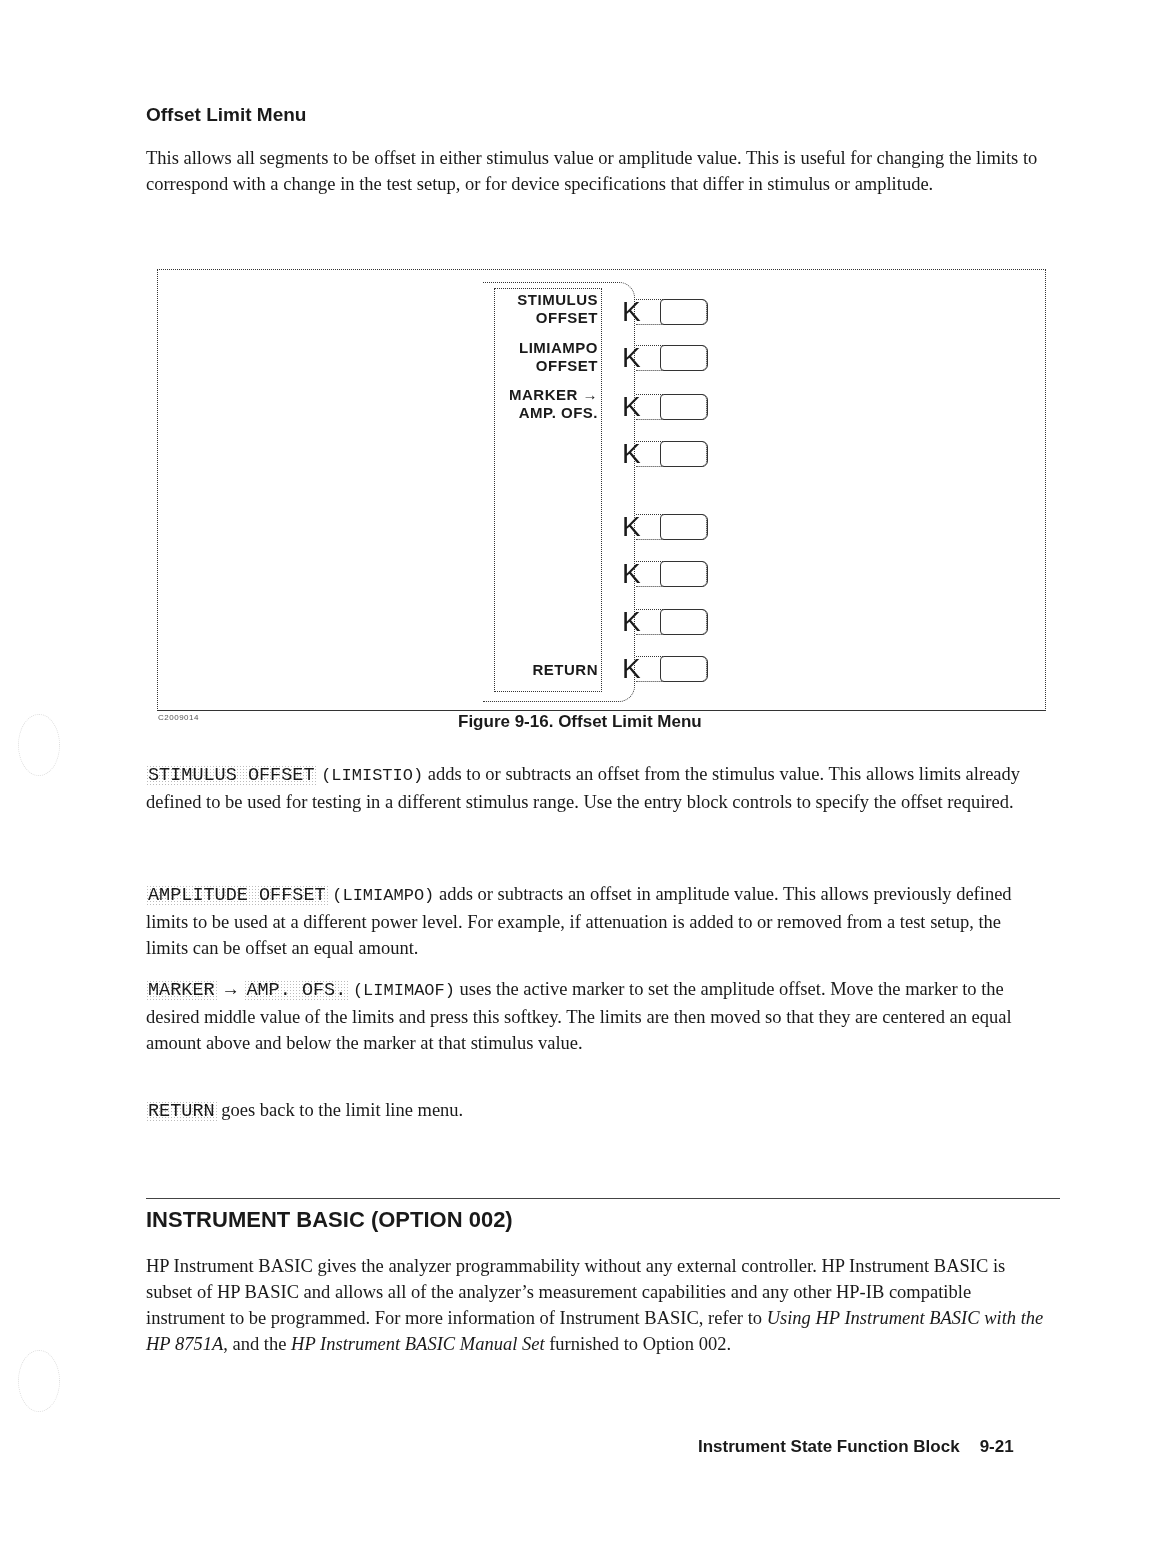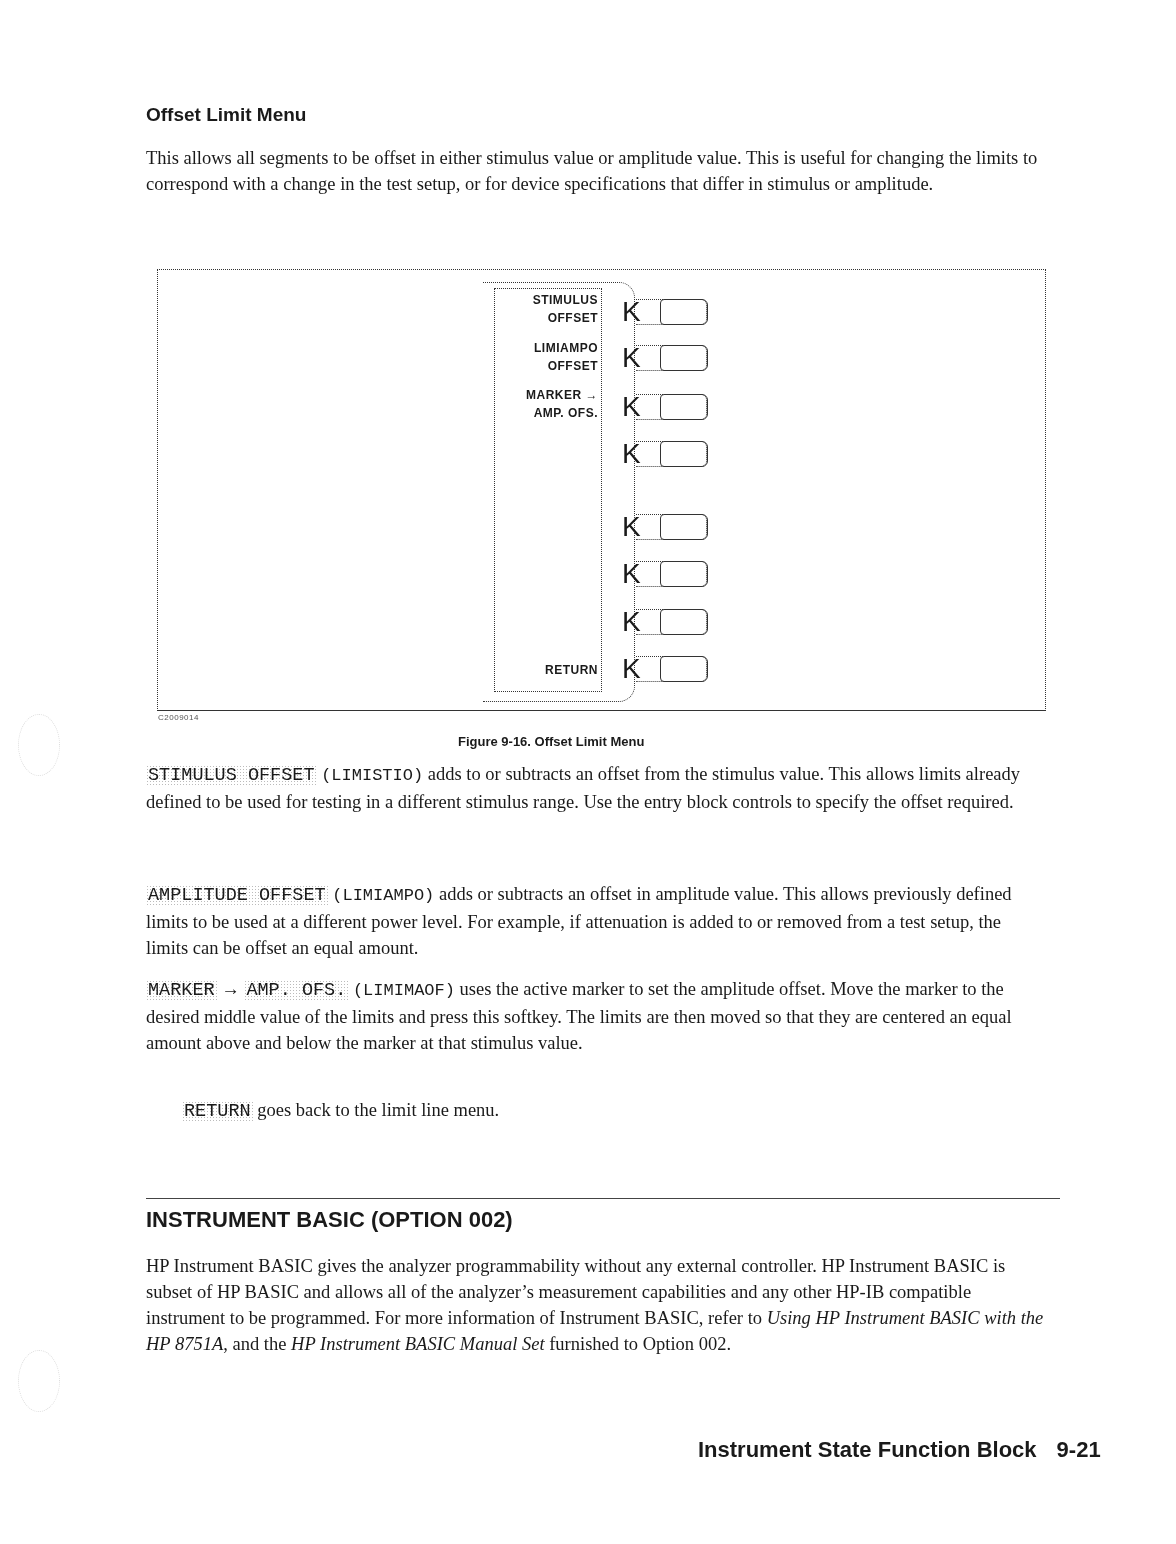--- a/index.html
+++ b/index.html
@@ -6,44 +6,44 @@
   body { width:1176px; height:1544px; position:relative; overflow:hidden; color:#1a1a1a; }
   .sans { font-family: "Liberation Sans", "DejaVu Sans", sans-serif; }
   .serif { font-family: "Liberation Serif", "DejaVu Serif", serif; }
 
   .section-title { position:absolute; left:146px; top:104px; font-size:19px; font-weight:bold; }
   .para { position:absolute; left:146px; width:900px; font-size:18.5px; line-height:26px; text-align:left; }
   .p-intro { top:145px; }
 
   .figure-box { position:absolute; left:157px; top:269px; width:889px; height:442px; border:1px dotted #333; border-bottom:1.5px solid #333; box-sizing:border-box; }
   .fig-id { position:absolute; left:158px; top:713px; font-size:8px; color:#555; letter-spacing:0.5px; }
-  .fig-caption { position:absolute; left:458px; top:734px; font-size:13px; font-weight:bold; }
+  .fig-caption { position:absolute; left:458px; top:712px; font-size:17px; font-weight:bold; }
 
   .screen-outer { position:absolute; left:483px; top:282px; width:152px; height:420px; border-top:1px dotted #333; border-right:1px dotted #333; border-bottom:1px dotted #333; border-radius:0 16px 16px 0; box-sizing:border-box; }
   .screen-inner { position:absolute; left:494px; top:288px; width:108px; height:404px; border:1px dotted #333; box-sizing:border-box; }
-  .softlabel { position:absolute; right:578px; text-align:right; font-size:12px; font-weight:bold; line-height:18px; letter-spacing:0.5px; }
+  .softlabel { position:absolute; right:578px; text-align:right; font-size:15px; font-weight:bold; line-height:18px; letter-spacing:0.5px; }
 
   .key { position:absolute; left:622px; width:86px; height:28px; }
   .key .k-glyph { position:absolute; left:0; top:0; font-size:28px; line-height:28px; font-family:"Liberation Sans", sans-serif; }
   .key .k-body { position:absolute; left:14px; top:1px; width:70px; height:24px; border:1px dotted #333; border-radius:0 6px 6px 0; border-left:none; }
   .key .k-cap { position:absolute; left:38px; top:1px; width:46px; height:24px; border:1px solid #333; border-radius:4px 6px 6px 4px; }
 
   .softkey-ref { font-family:"Liberation Mono", monospace; background-image:radial-gradient(#bbb 0.8px, transparent 0.9px); background-size:3px 3px; padding:0 2px; }
   .cmd { font-family:"Liberation Mono", monospace; font-size:17px;text-align:center; }
 
   .p1 { top:761px; }
   .p2 { top:881px; }
   .p3 { top:976px; }
-  .p4 { top:1097px;margin-left:36px; }
+  .p4 { top:1097px; }
 
   .hr { position:absolute; left:146px; top:1198px; width:914px; height:0; border-top:1px solid #444; }
   .big-title { position:absolute; left:146px; top:1207px; font-size:22px; font-weight:bold; }
   .p5 { top:1253px; }
 
-  .footer { position:absolute; left:698px; top:1437px; font-size:22px; font-weight:bold; }
+  .footer { position:absolute; left:698px; top:1437px; font-size:17px; font-weight:bold; }
   .footer .pg { margin-left:20px; }
   .hole { position:absolute; width:40px; height:60px; border:1px dotted #ddd; border-radius:50%; }
 </style>
 </head>
 <body>
 
 <div class="hole" style="left:18px; top:714px;"></div>
 <div class="hole" style="left:18px; top:1350px;"></div>
 
 <div class="section-title sans">Offset Limit Menu</div>

